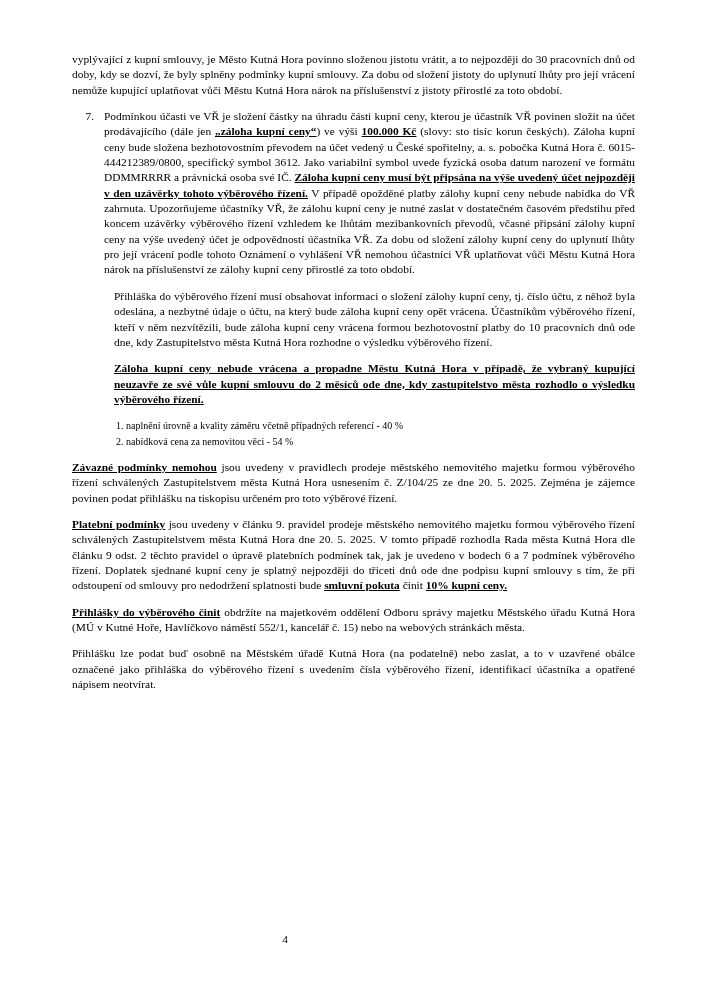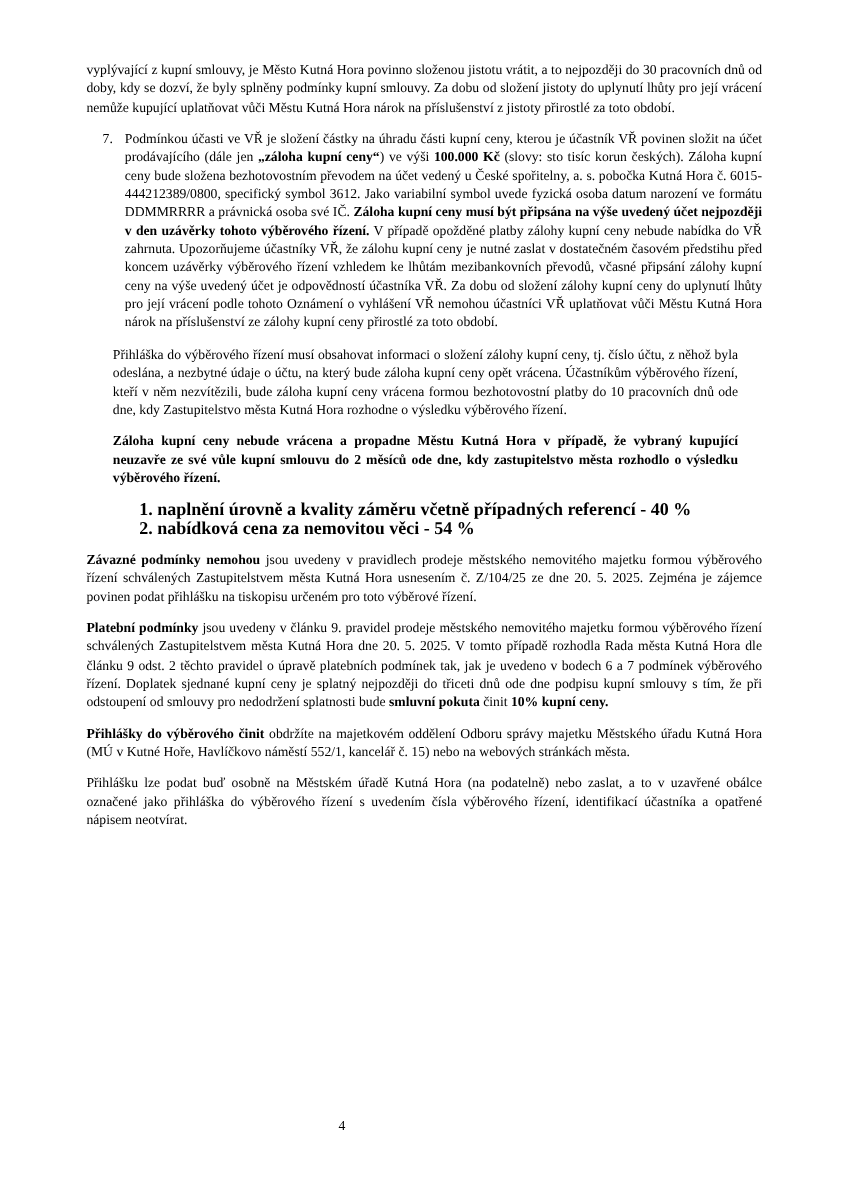--- a/index.html
+++ b/index.html
@@ -33,21 +33,21 @@
     text-align: justify;
     text-justify: inter-word;
     hyphens: none;
   }
   .para {
     margin-bottom: 11px;
   }
   .tight {
     margin-bottom: 0;
   }
-  .b { font-weight: bold; }
+  .b { font-weight: bold; text-decoration: underline; }
   
   .numbered {
     display: flex;
     margin-bottom: 11px;
   }
   .numbered .num {
     width: 32px;
     flex: 0 0 32px;
     text-align: right;
     padding-right: 10px;
@@ -55,34 +55,33 @@
     font-size: 11.4px;
     line-height: 15.35px;
   }
   .numbered .body {
     flex: 1 1 auto;
     font-size: 11.4px;
     line-height: 15.35px;
     text-align: justify;
   }
   .indent-block {
-    margin-left: 22px;
+    margin-left: 42px;
     width: 521px;
   }
   .crit-list {
     margin: 0 0 11px 0;
     padding: 0;
     list-style: none;
   }
   .crit-list li {
-    font-size: 15px;
+    font-size: 10px;
     line-height: 15.35px;
     margin-left: 62px;
     text-indent: -18px;
-    font-weight: bold;
   }
   .pagenum {
     position: absolute;
     left: 0;
     right: 0;
     bottom: 55px;
     text-align: center;
     font-size: 11.4px;
     font-family: "Liberation Serif", serif;
   }

